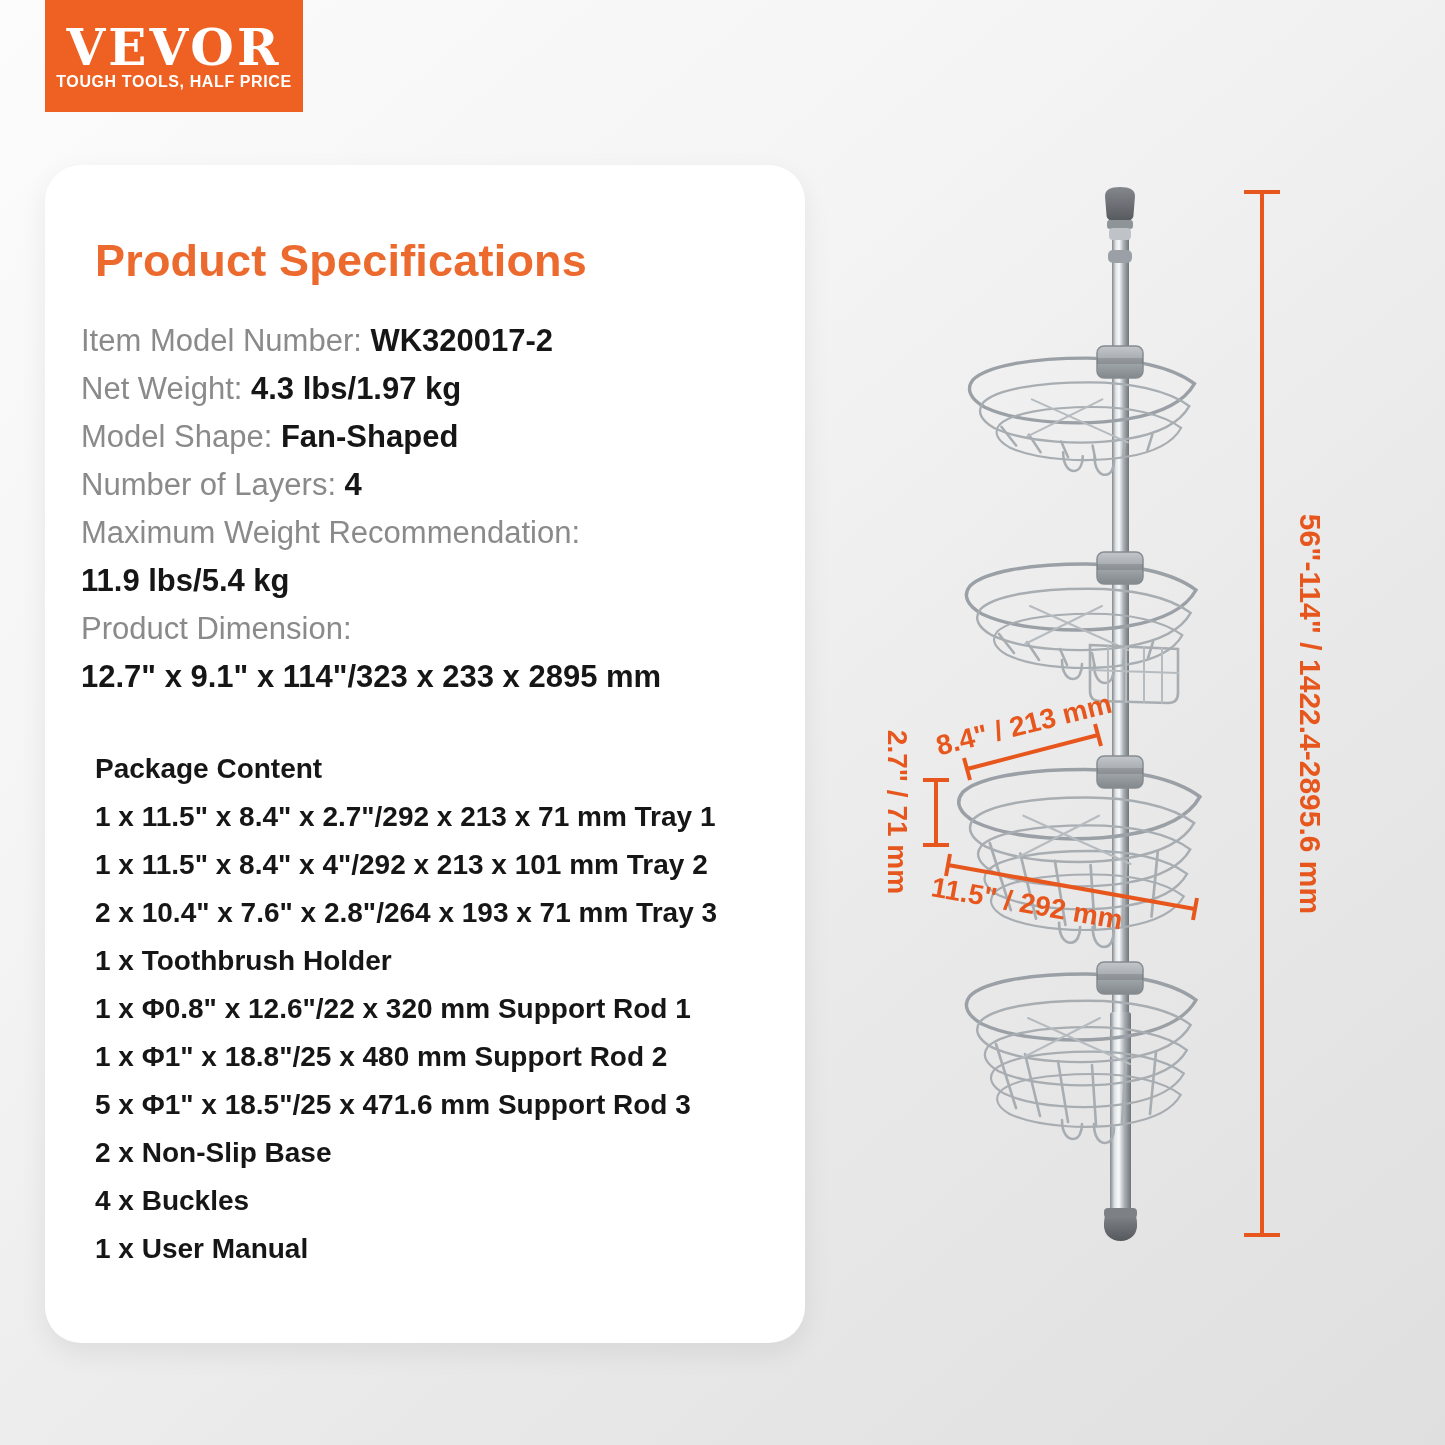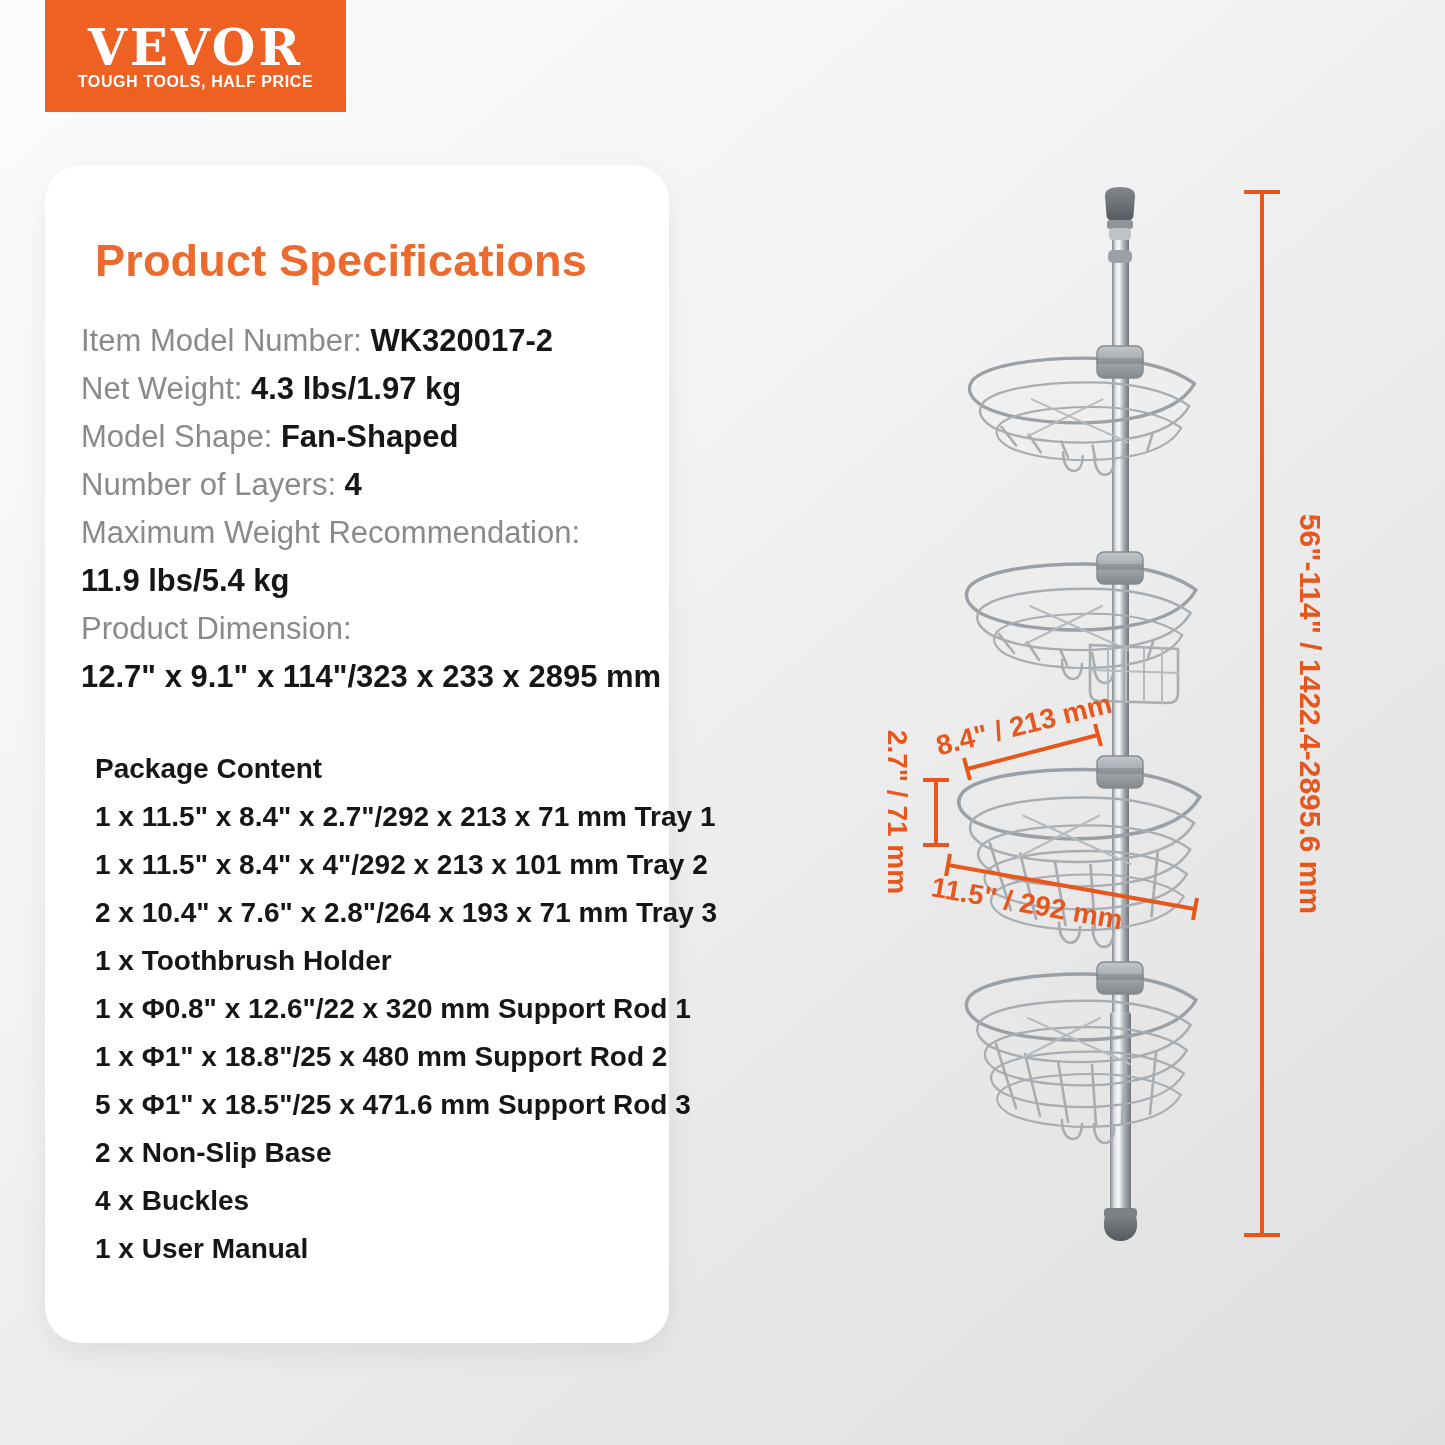--- a/index.html
+++ b/index.html
@@ -6,35 +6,35 @@
   html,body { width:1445px; height:1445px; overflow:hidden; }
   body {
     font-family:"Liberation Sans", sans-serif;
     background:linear-gradient(140deg,#fcfcfc 0%,#f4f4f4 35%,#e9e9e9 65%,#dfdfdf 100%);
     position:relative;
   }
   .page { position:absolute; inset:0; }
 
   
   .logo {
-    position:absolute; left:45px; top:0; width:301px; height:112px;
+    position:absolute; left:45px; top:0; width:258px; height:112px;
     background:#ee6123; color:#ffffff;
     display:flex; flex-direction:column; align-items:center; justify-content:center;text-align:center;
   }
   .logo .brand {
     font-family:"DejaVu Serif", serif; font-weight:bold;
     font-size:50px; line-height:1; letter-spacing:3px; margin-top:2px;
   }
   .logo .tagline {
     font-size:16px; font-weight:bold; letter-spacing:0.6px; margin-top:0;
   }
 
   
   .card {
-    position:absolute; left:45px; top:165px; width:624px; height:1178px;
+    position:absolute; left:45px; top:165px; width:760px; height:1178px;
     background:#ffffff; border-radius:36px;
     box-shadow:0 10px 28px rgba(0,0,0,0.07);
     padding-left:20px;
   }
   .card-title {
     position:absolute; left:50px; top:70px;
     font-size:45px; font-weight:bold; color:#ed6a2e; letter-spacing:0.2px;
   }
   .spec-list { position:absolute; left:36px; top:152px; width:690px; }
   .spec-row { height:48px; line-height:48px; font-size:31px; white-space:nowrap; }

